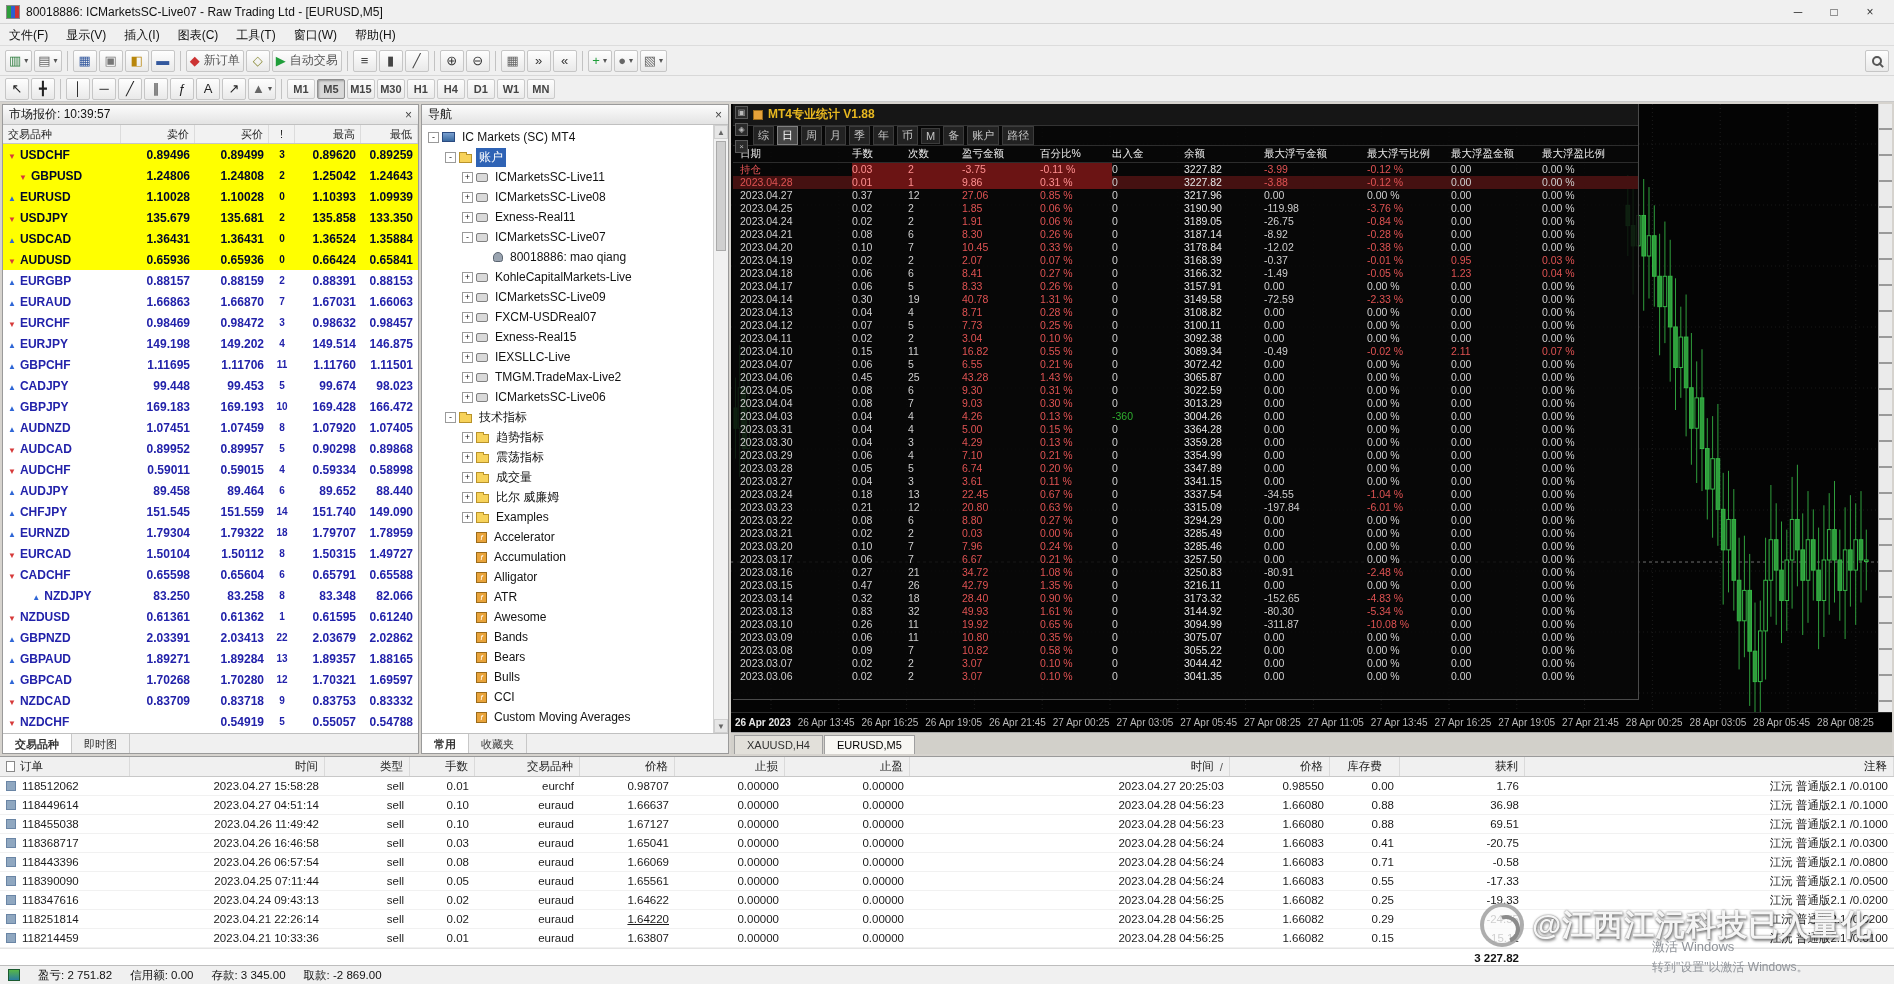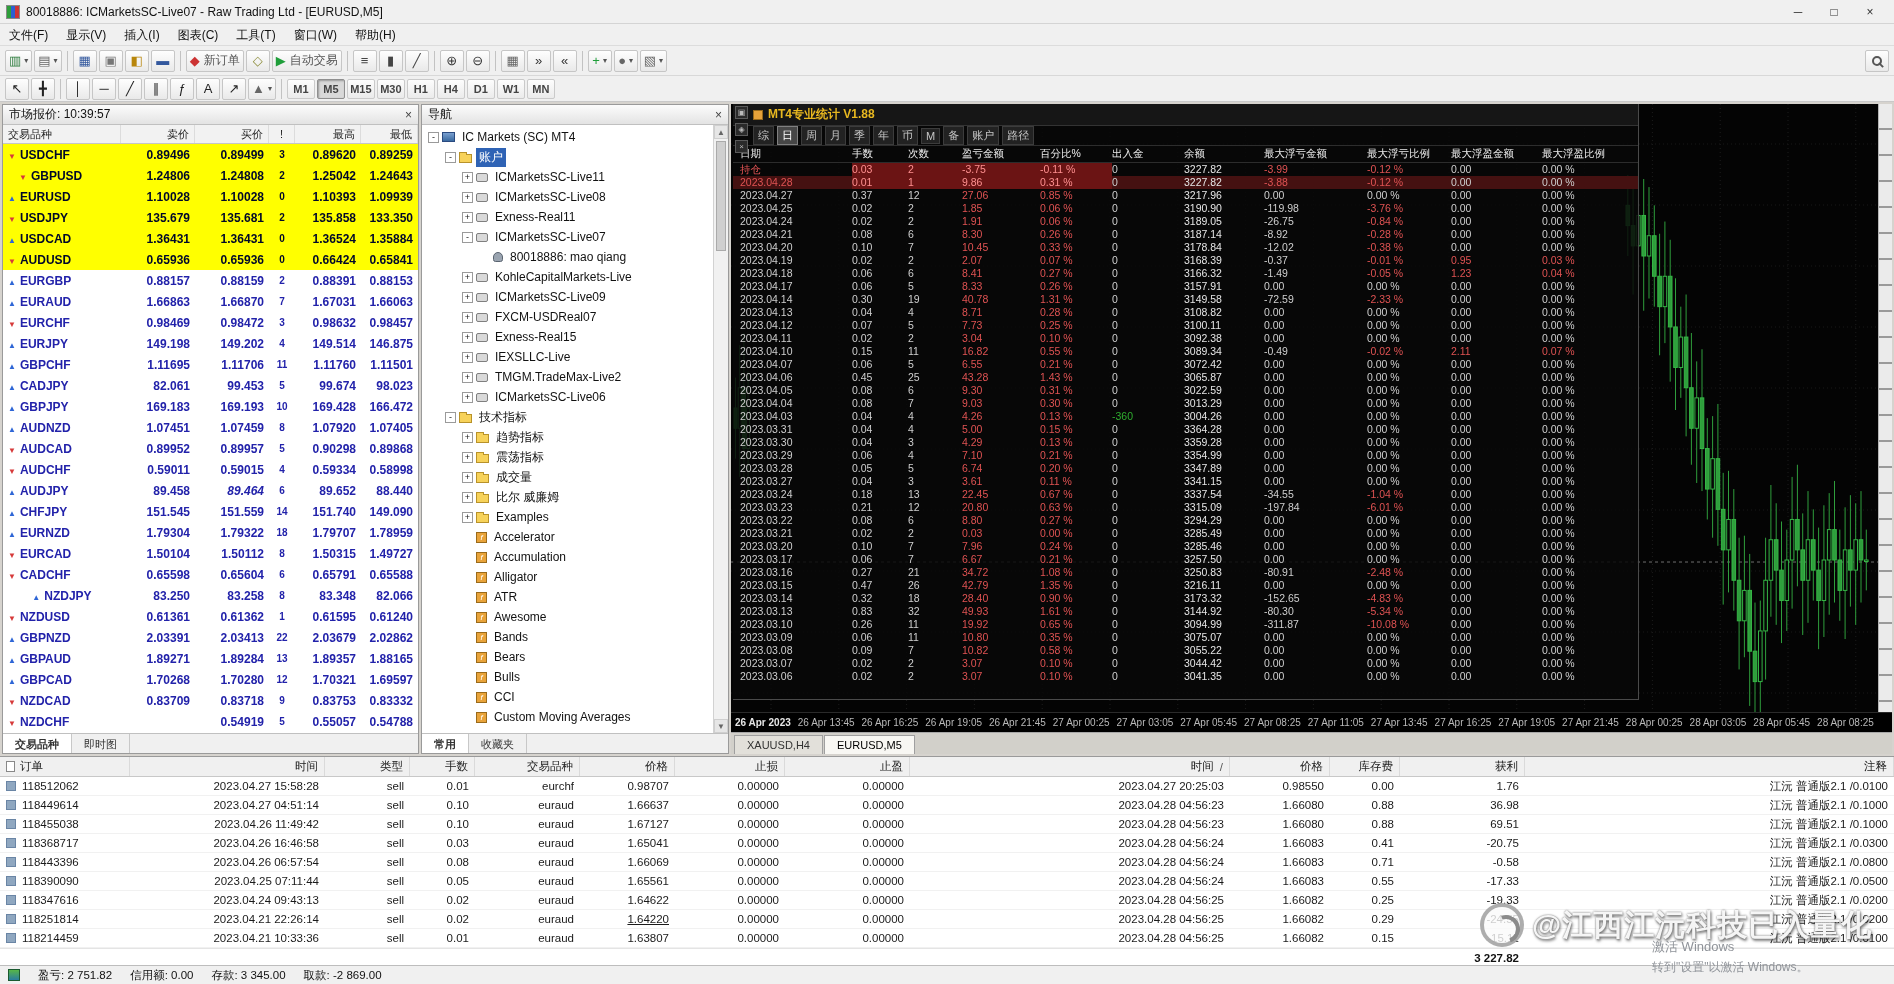--- a/index.html
+++ b/index.html
@@ -357,21 +357,21 @@
         <div class="mwrow">
           <span class="mwc" style="width: 118px;"><span class="mwarrow up">▲</span><span>GBPCHF</span></span>
           <span class="mwc num" style="width: 74px;">1.11695</span>
           <span class="mwc num" style="width: 74px;">1.11706</span>
           <span class="mwc num" style="width: 26px; font-size: 10px; text-align: center;">11</span>
           <span class="mwc num" style="width: 66px;">1.11760</span>
           <span class="mwc num" style="width: 57px;">1.11501</span>
         </div>
         <div class="mwrow">
           <span class="mwc" style="width: 118px;"><span class="mwarrow up">▲</span><span>CADJPY</span></span>
-          <span class="mwc num" style="width: 74px;">82.061</span>
+          <span class="mwc num" style="width: 74px;">99.448</span>
           <span class="mwc num" style="width: 74px;">99.453</span>
           <span class="mwc num" style="width: 26px; font-size: 10px; text-align: center;">5</span>
           <span class="mwc num" style="width: 66px;">99.674</span>
           <span class="mwc num" style="width: 57px;">98.023</span>
         </div>
         <div class="mwrow">
           <span class="mwc" style="width: 118px;"><span class="mwarrow up">▲</span><span>GBPJPY</span></span>
           <span class="mwc num" style="width: 74px;">169.183</span>
           <span class="mwc num" style="width: 74px;">169.193</span>
           <span class="mwc num" style="width: 26px; font-size: 10px; text-align: center;">10</span>
@@ -398,21 +398,21 @@
           <span class="mwc" style="width: 118px;"><span class="mwarrow down">▼</span><span>AUDCHF</span></span>
           <span class="mwc num" style="width: 74px;">0.59011</span>
           <span class="mwc num" style="width: 74px;">0.59015</span>
           <span class="mwc num" style="width: 26px; font-size: 10px; text-align: center;">4</span>
           <span class="mwc num" style="width: 66px;">0.59334</span>
           <span class="mwc num" style="width: 57px;">0.58998</span>
         </div>
         <div class="mwrow">
           <span class="mwc" style="width: 118px;"><span class="mwarrow up">▲</span><span>AUDJPY</span></span>
           <span class="mwc num" style="width: 74px;">89.458</span>
-          <span class="mwc num" style="width: 74px; font-style: italic;">89.464</span>
+          <span class="mwc num" style="width: 74px;">89.464</span>
           <span class="mwc num" style="width: 26px; font-size: 10px; text-align: center;">6</span>
           <span class="mwc num" style="width: 66px;">89.652</span>
           <span class="mwc num" style="width: 57px;">88.440</span>
         </div>
         <div class="mwrow">
           <span class="mwc" style="width: 118px;"><span class="mwarrow up">▲</span><span>CHFJPY</span></span>
           <span class="mwc num" style="width: 74px;">151.545</span>
           <span class="mwc num" style="width: 74px;">151.559</span>
           <span class="mwc num" style="width: 26px; font-size: 10px; text-align: center;">14</span>
           <span class="mwc num" style="width: 66px;">151.740</span>
@@ -1422,21 +1422,21 @@
       <span class="th" style="width: 125px;">
         <span>止盈</span>
       </span>
       <span class="th" style="width: 320px;">
         <span>时间</span>
         <span class="sortmark">/</span>
       </span>
       <span class="th" style="width: 100px;">
         <span>价格</span>
       </span>
-      <span class="th" style="width: 70px;">
+      <span class="th" style="width: 70px; justify-content: center;">
         <span>库存费</span>
       </span>
       <span class="th" style="width: 125px;">
         <span>获利</span>
       </span>
       <span class="th" style="flex: 1 1 0%; justify-content: flex-end;">
         <span>注释</span>
       </span>
     </div>
   <div id="ordrows">

